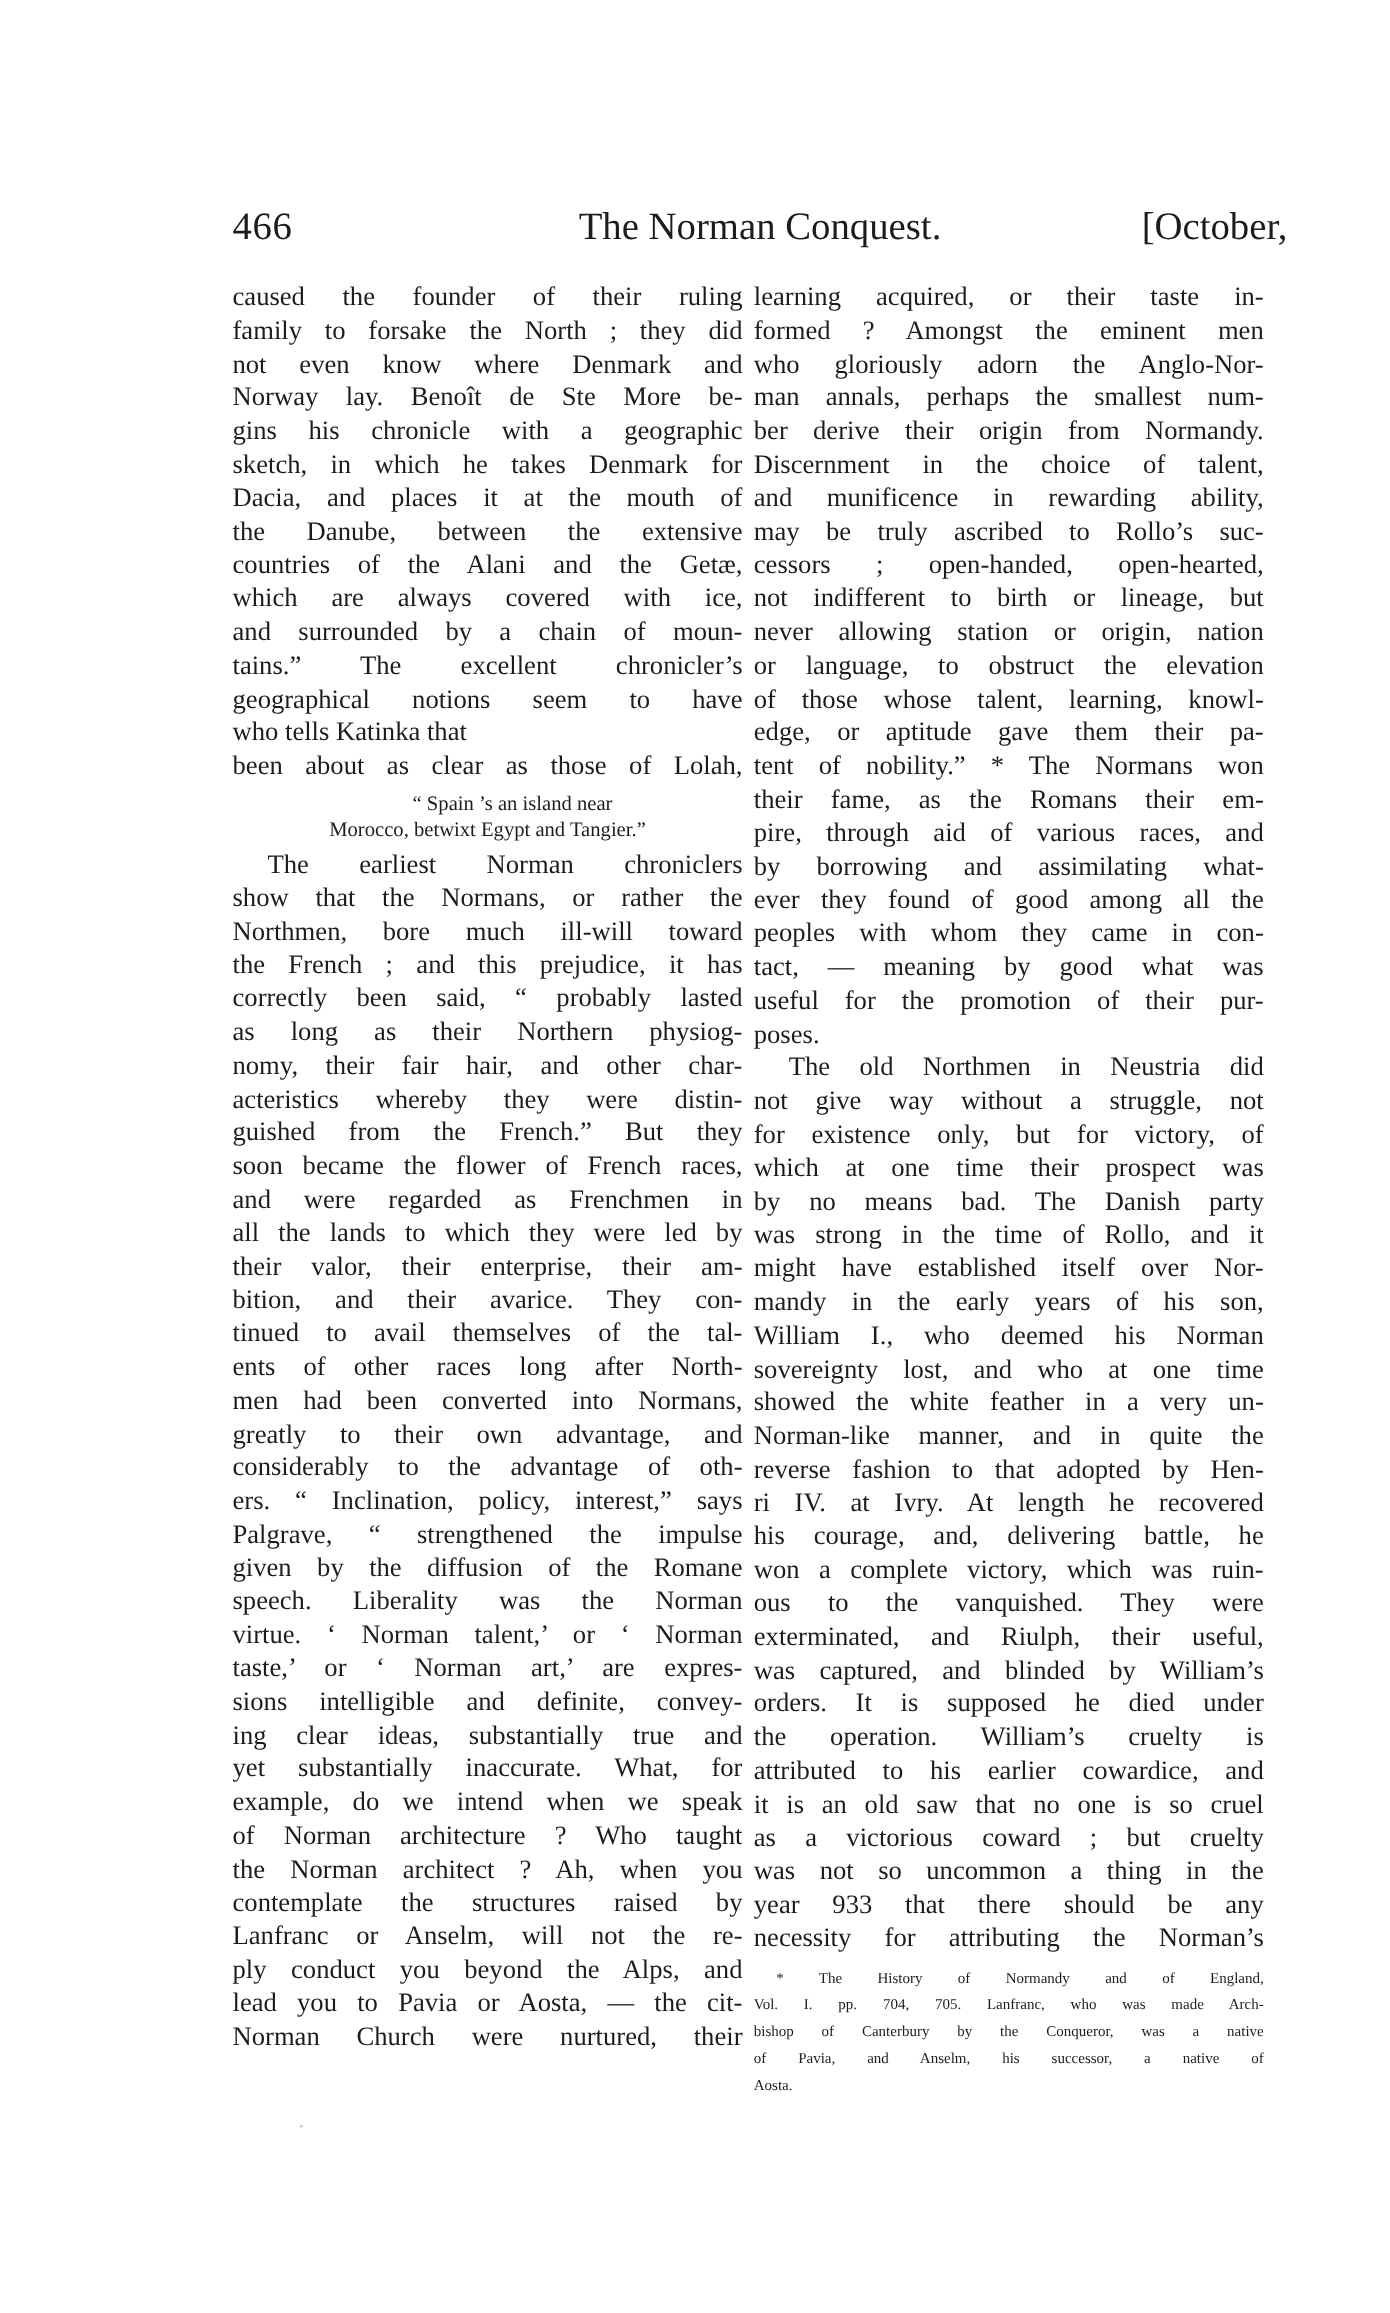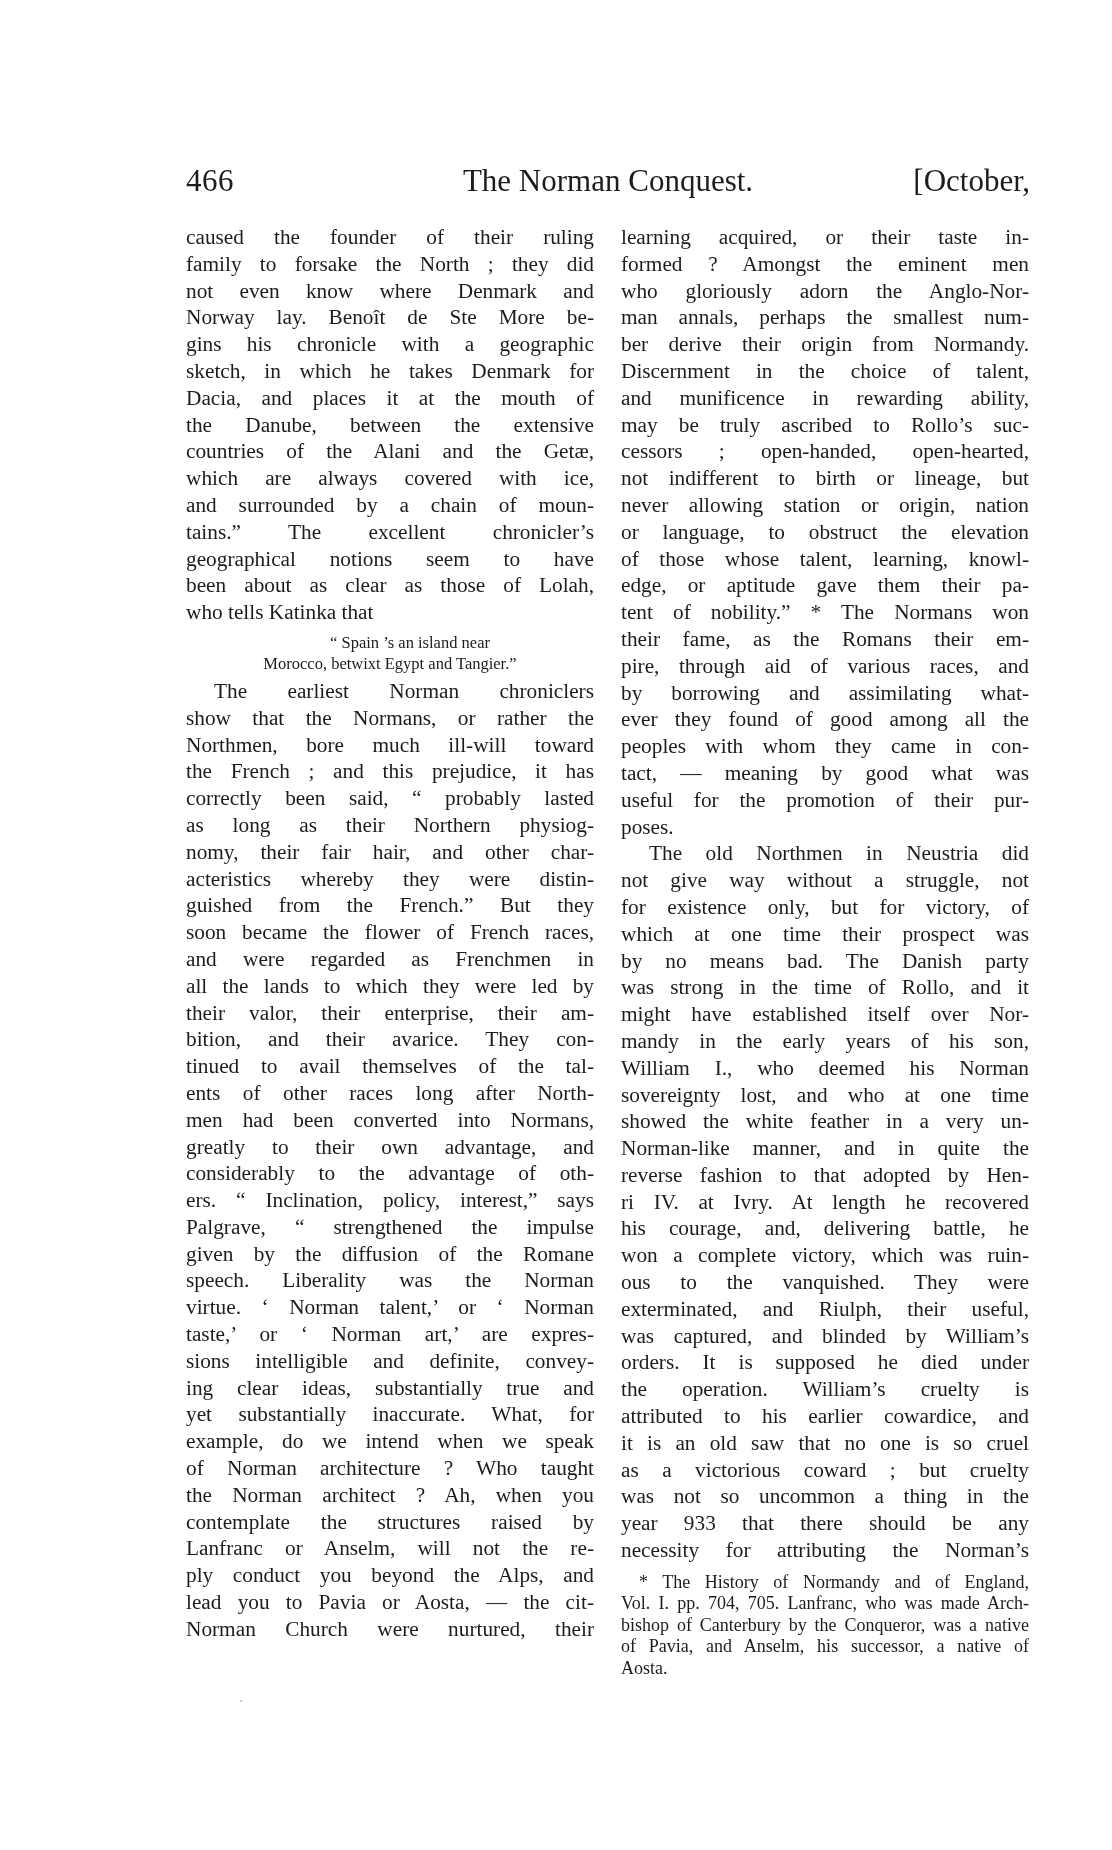--- a/index.html
+++ b/index.html
@@ -7,33 +7,33 @@
     width: 1112px; height: 1850px; background: #ffffff; position: relative; overflow: hidden;
     font-family: "Liberation Serif", "DejaVu Serif", serif; color: #1c1c1c;
   }
   .page { position: absolute; left: 0; top: 0; width: 1112px; height: 1744px; }
   .running-head { position: absolute; top: 163px; left: 186px; width: 844px; height: 40px; }
   .page-number { position: absolute; left: 0; top: 0; font-size: 31px; letter-spacing: 0.5px; }
   .running-title { position: absolute; left: 0; right: 0; top: 0; text-align: center; font-size: 31px; }
   .running-month { position: absolute; right: 0; top: 0; font-size: 31px; }
   .column { position: absolute; top: 224px; width: 408px; }
   .col-left { left: 186px; }
-  .col-right { left: 621px; }
+  .col-right { left: 603px; }
   .line {
     display: block; height: 26.8px; line-height: 26.8px; font-size: 21.3px;
     text-align: justify; text-align-last: justify; white-space: nowrap; overflow: visible;
   }
   .line.last { text-align-last: left; }
   .line.indent { padding-left: 28px; }
   .quote { margin: 6px 0 4px 0; }
   .quote .qline { display: block; text-align: center; font-size: 16.5px; line-height: 21px; height: 21px; }
   .quote .qline.first { padding-left: 40px; }
   .footnote { margin-top: 8px; }
   .fline {
-    display: block; font-size: 18px; line-height: 21.5px; height: 21.5px;
+    display: block; font-size: 12px; line-height: 21.5px; height: 21.5px;
     text-align: justify; text-align-last: justify; white-space: nowrap;
   }
   .fline.first { padding-left: 18px; }
   .fline.last { text-align-last: left; }
   .speck { position: absolute; width: 2px; height: 2px; background: #bbb; border-radius: 1px; }
 </style>
 </head>
 <body>
 
 <div class="page">
@@ -52,22 +52,22 @@
         <span class="line">Norway lay.  Benoît de Ste More be-</span>
         <span class="line">gins his chronicle with a geographic</span>
         <span class="line">sketch, in which he takes Denmark for</span>
         <span class="line">Dacia, and places it at the mouth of</span>
         <span class="line">the Danube, between the extensive</span>
         <span class="line">countries of the Alani and the Getæ,</span>
         <span class="line">which are always covered with ice,</span>
         <span class="line">and surrounded by a chain of moun-</span>
         <span class="line">tains.”  The excellent chronicler’s</span>
         <span class="line">geographical notions seem to have</span>
+        <span class="line last">who tells Katinka that</span>
         <span class="line">been about as clear as those of Lolah,</span>
-        <span class="line last">who tells Katinka that</span>
       </div>
     <div class="quote">
       <span class="qline first">“ Spain ’s an island near</span>
       <span class="qline">Morocco, betwixt Egypt and Tangier.”</span>
     </div>
     <div id="l-p2">
         <span class="line indent">The earliest Norman chroniclers</span>
         <span class="line">show that the Normans, or rather the</span>
         <span class="line">Northmen, bore much ill-will toward</span>
         <span class="line">the French ; and this prejudice, it has</span>

